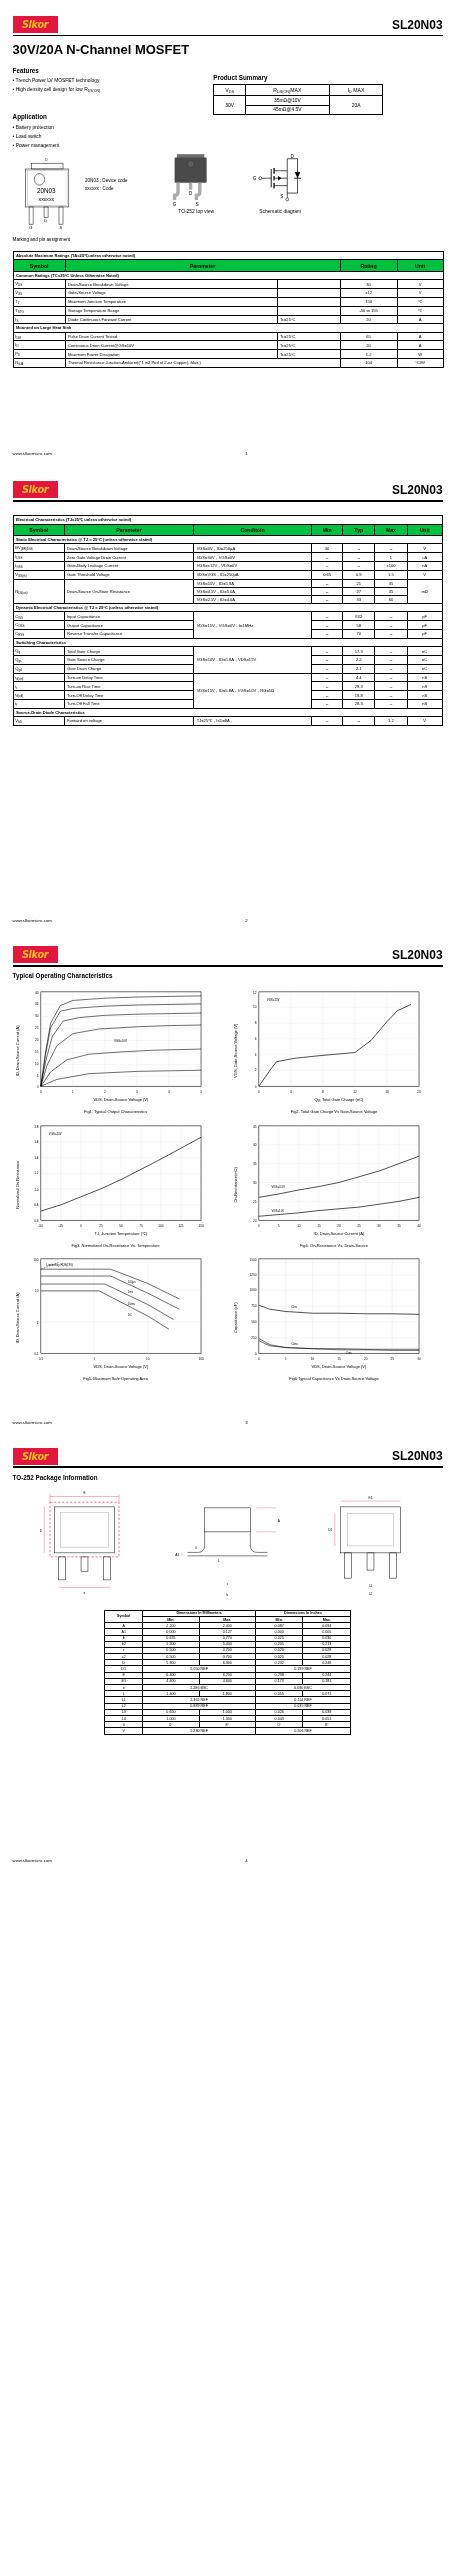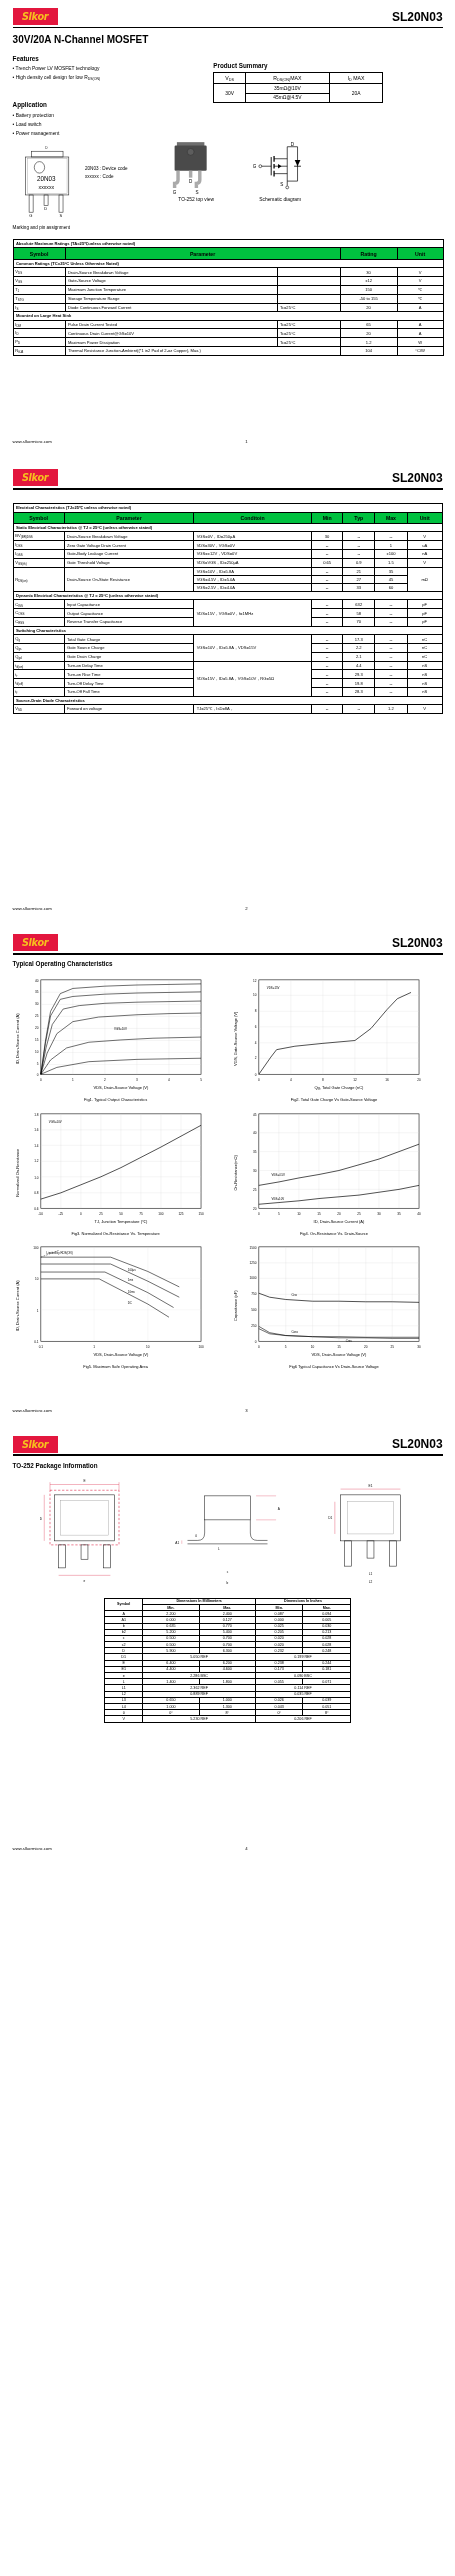--- a/index.html
+++ b/index.html
@@ -5,37 +5,37 @@
   * { box-sizing: border-box; }
   html, body { margin:0; padding:0; }
   body {
     width:455px;
     background:#ffffff;
     font-family:"Liberation Sans", sans-serif;
     color:#000;
     -webkit-font-smoothing:antialiased;
   }
   .page { width:455px; position:relative; padding:0 12.6px; }
-  .page-inner { width:430px; margin:0 auto; position:relative; }
+  .page-inner { width:430px; margin:8px auto; position:relative; }
 
   
   .hdr { display:flex; align-items:center; justify-content:space-between; padding-top:8px; }
   .logo {
     width:45px; height:17px; background:#e3173e; position:relative;
     display:flex; align-items:center; justify-content:center;
   }
   .logo span {
     color:#f7c01e; font-style:italic; font-weight:bold; font-size:9.7px;
     letter-spacing:-0.3px; font-family:"DejaVu Sans", sans-serif;
   }
   .partno { font-size:12px; font-weight:bold; letter-spacing:0px; }
   .rule { height:1.7px; background:#000; margin-top:1.7px; }
 
   
-  .maintitle { font-size:10px; font-weight:bold; margin:5.7px 0 5.2px 0; }
+  .maintitle { font-size:13px; font-weight:bold; margin:5.7px 0 5.2px 0; }
   .sechead { font-size:6.3px; font-weight:bold; margin:4.6px 0 3.4px 0; }
   .bullet { font-size:4.9px; margin:1.7px 0; line-height:1.5; }
   sub { font-size:72%; vertical-align:-0.22em; }
 
   .twocol { display:flex; gap:5.7px; }
   .col-l { width:195px; }
   .col-r { width:229px; }
 
   
   table.ps { border-collapse:collapse; width:170px; margin-top:2.3px; }

